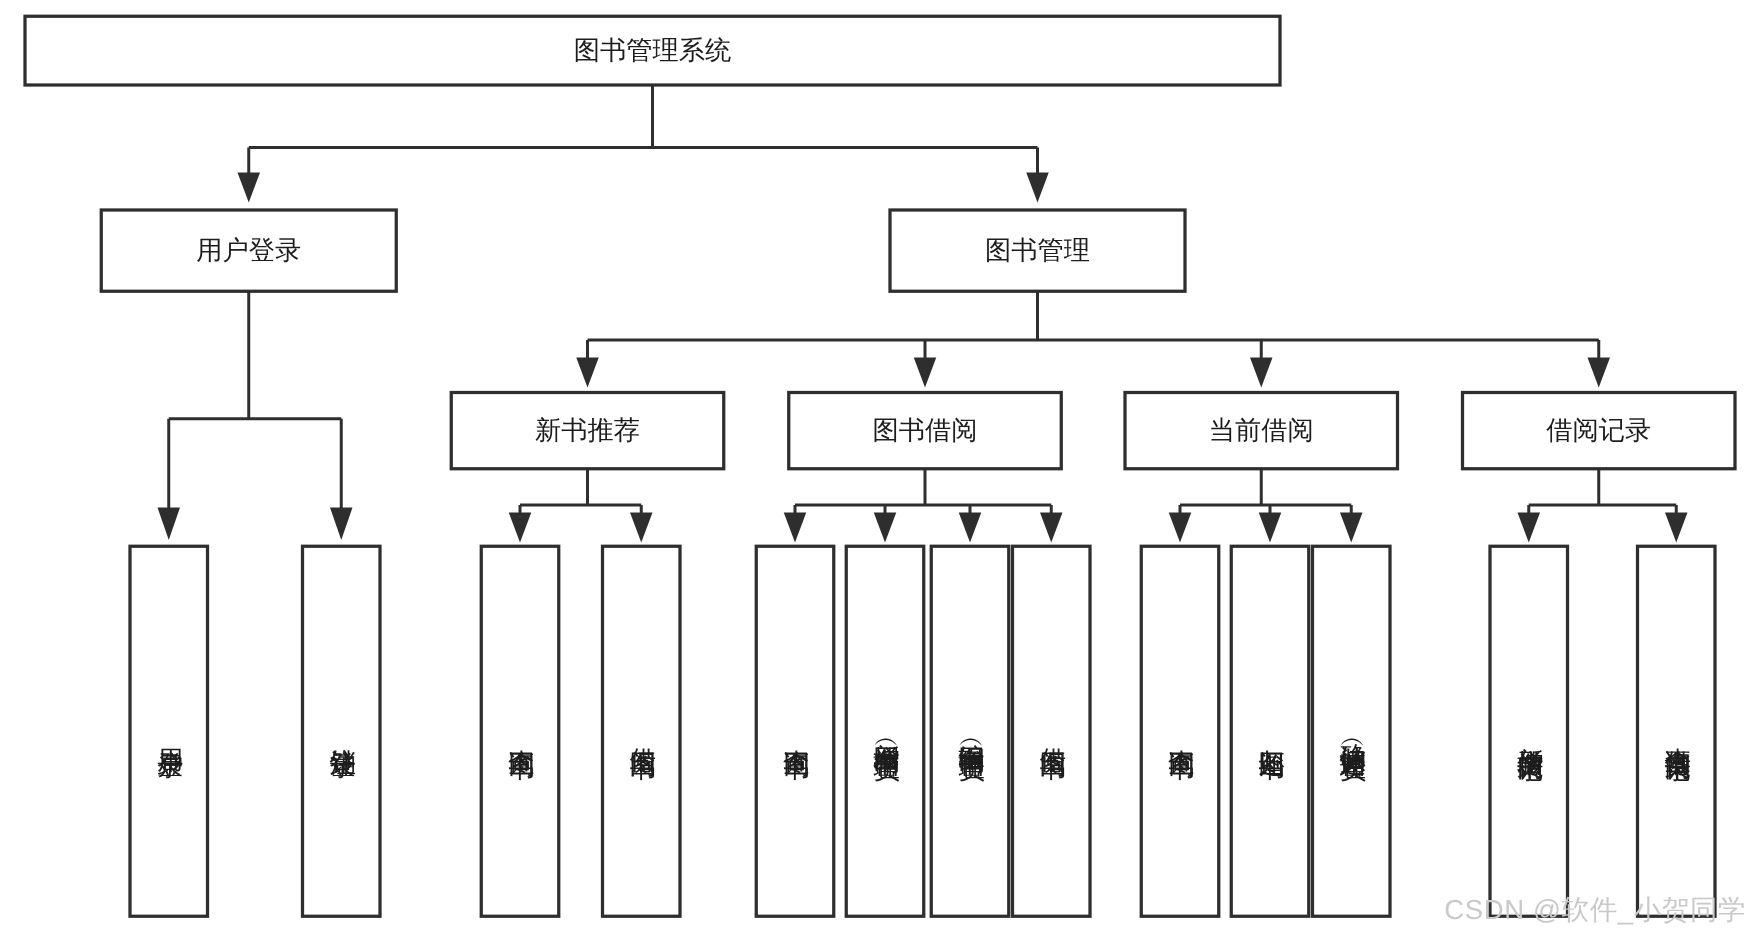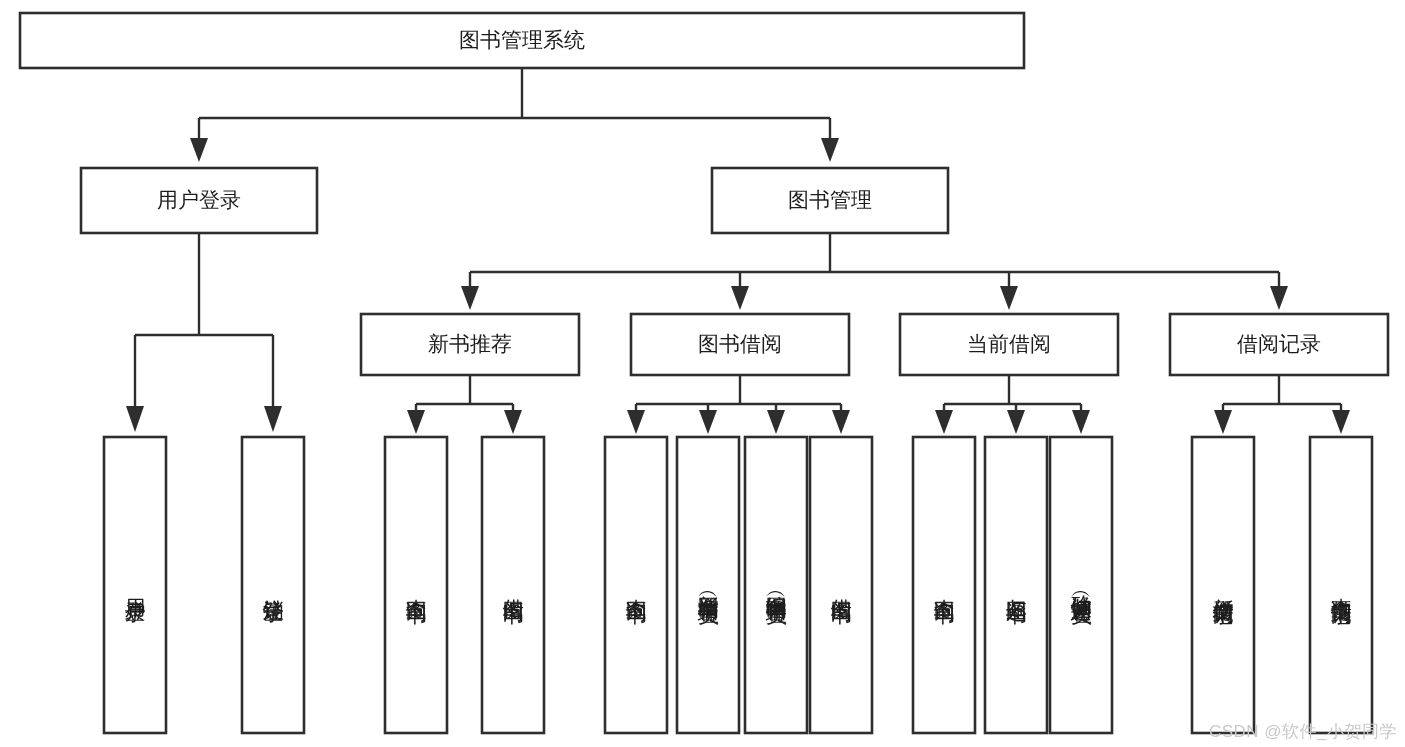--- a/index.html
+++ b/index.html
@@ -62,21 +62,21 @@
     display: flex;
     align-items: center;
     justify-content: center;
     pointer-events: none;
   }
   #watermark {
     position: absolute;
     right: 8px;
     bottom: 4px;
     font-family: "Liberation Sans", "DejaVu Sans", sans-serif;
-    font-size: 17px;
+    font-size: 22px;
     color: #c9c9c9;
     white-space: nowrap;
     letter-spacing: 0.5px;
   }
 </style>
 </head>
 <body>
 
 <div id="diagram-root">
 

